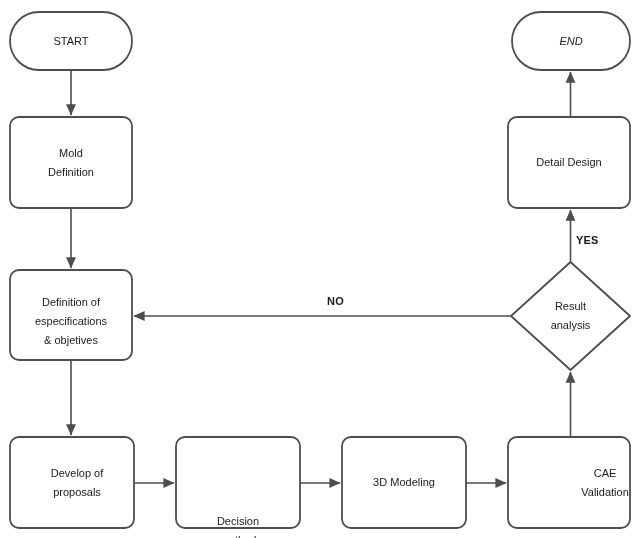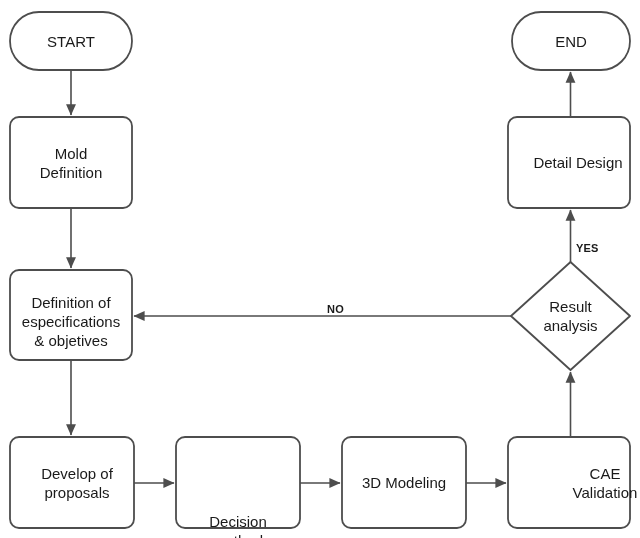--- a/index.html
+++ b/index.html
@@ -21,36 +21,35 @@
     width: 640px;
     height: 538px;
   }
   .node-label {
     position: absolute;
     display: flex;
     align-items: center;
     justify-content: center;
     text-align: center;
     color: #1a1a1a;
-    font-size: 15px;
+    font-size: 11px;
     line-height: 19px;
     font-family: "Liberation Sans", sans-serif;
     white-space: pre-line;
     pointer-events: none;
   }
   .edge-label {
     position: absolute;
     color: #1a1a1a;
     font-size: 11px;
     font-weight: bold;
     font-family: "Liberation Sans", sans-serif;
     letter-spacing: 0.2px;
     white-space: nowrap;
     pointer-events: none;
-    margin-top: 8px;
   }
 </style>
 </head>
 <body>
 
 <svg id="flow-canvas" viewBox="0 0 640 538" xmlns="http://www.w3.org/2000/svg">
   <defs>
     <marker id="arrow" viewBox="0 0 10 10" refX="9.5" refY="5" markerWidth="7" markerHeight="7" orient="auto-start-reverse">
       <path d="M 0 0.6 L 10 5 L 0 9.4 z" fill="#4d4d4d"></path>
     </marker>
@@ -133,19 +132,19 @@
 method</div>
 
 <div class="node-label" style="left:342px; top:437px; width:124px; height:91px;">3D Modeling</div>
 
 <div class="node-label" style="left:508px; top:437px; width:122px; height:91px;padding-left:36px;">CAE
 Validation</div>
 
 <div class="node-label" style="left:511px; top:262px; width:119px; height:108px;">Result
 analysis</div>
 
-<div class="node-label" style="left:508px; top:117px; width:122px; height:91px;padding-left:9px;">Detail Design</div>
+<div class="node-label" style="left:508px; top:117px; width:122px; height:91px;">Detail Design</div>
 
-<div class="node-label" style="left:512px; top:12px; width:118px; height:58px;">END</div>
+<div class="node-label" style="left:512px; top:12px; width:118px; height:58px;font-style:italic;">END</div>
 
 <div class="edge-label" style="left:576px; top:234px;">YES</div>
 
 <div class="edge-label" style="left:327px; top:295px;text-align:right;">NO</div>
 
 </body></html>

